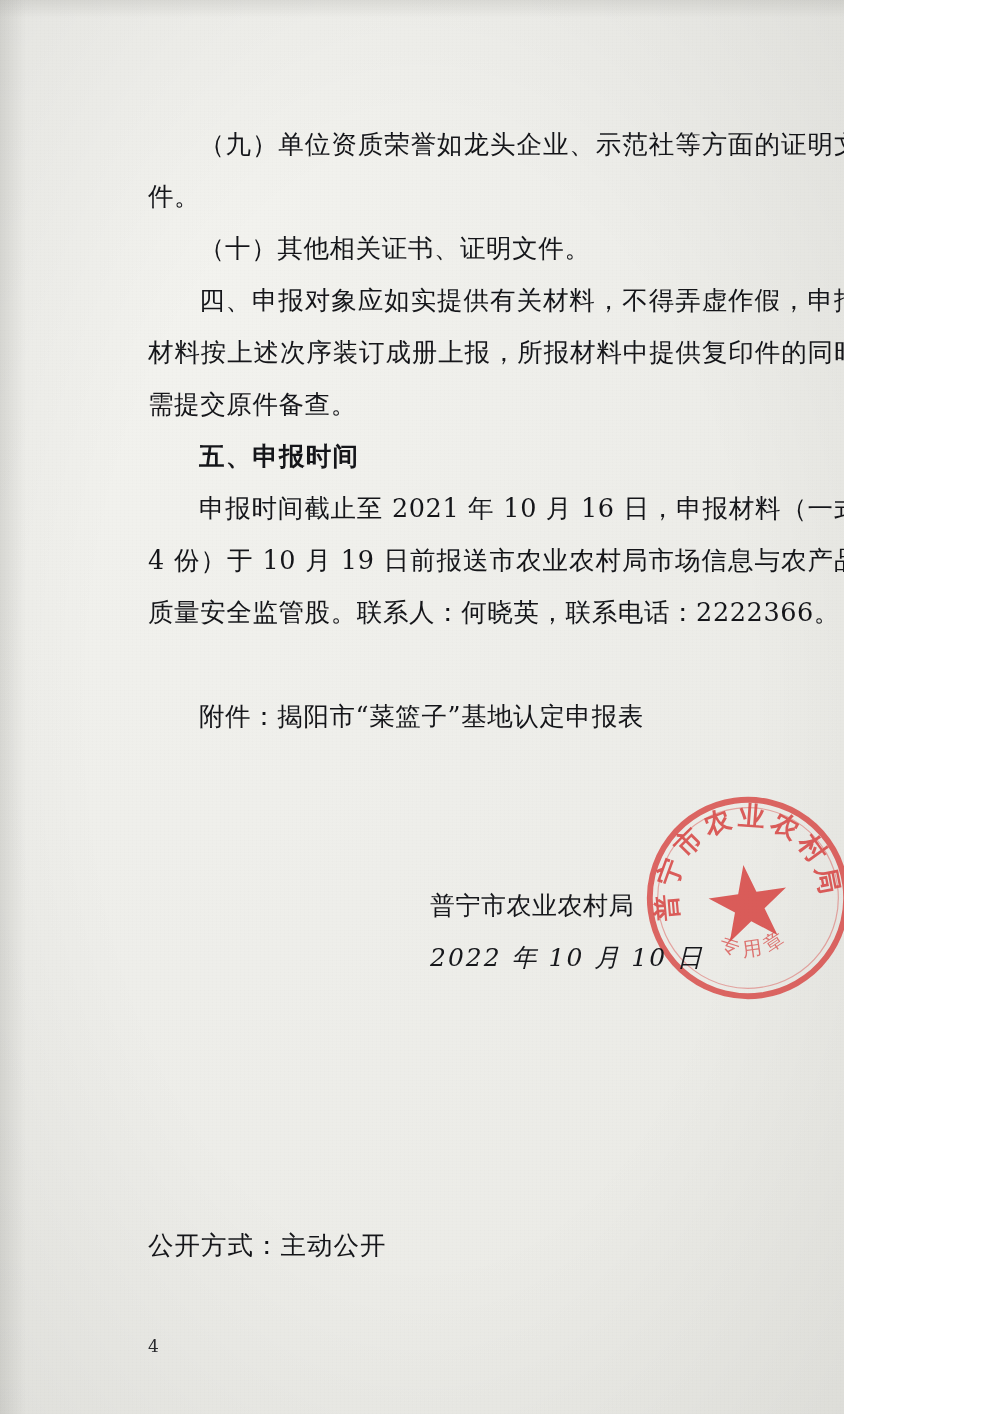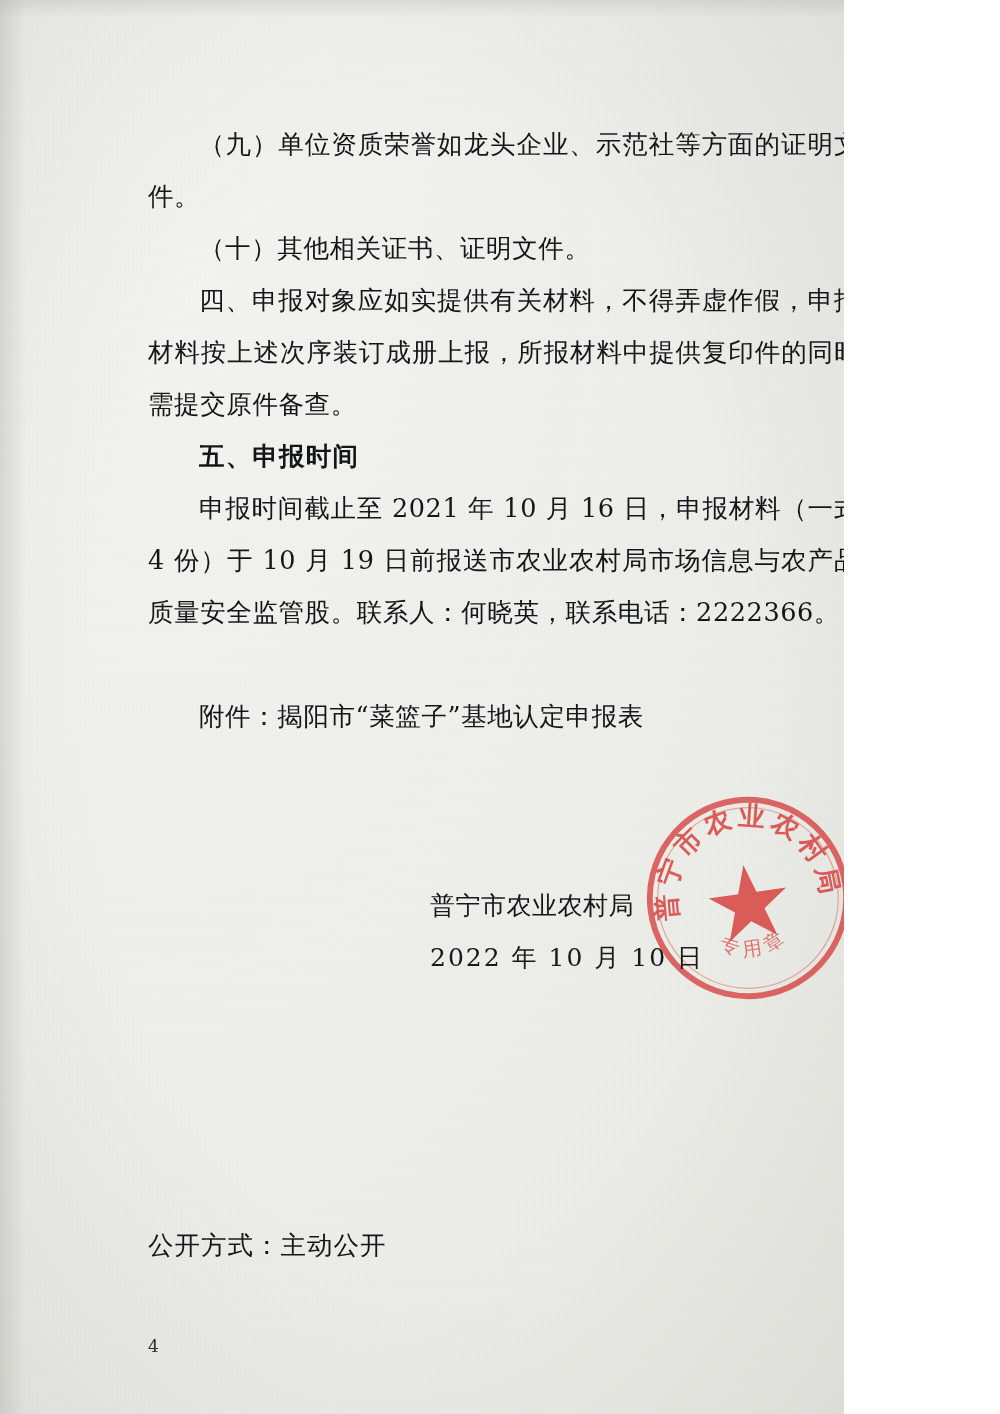--- a/index.html
+++ b/index.html
@@ -79,21 +79,21 @@
     top: 880px;
     text-align: left;
     color: #17181c;
     font-family: "DejaVu Serif", serif;
     font-size: 25px;
     line-height: 52px;
     letter-spacing: 0.5px;
     z-index: 3;
   }
   .sig-line { white-space: nowrap; }
-  .sig-date { letter-spacing: 2px; }
+  .sig-date { letter-spacing: 2px; font-style: italic; }
 
   
   .seal {
     position: absolute;
     left: 640px;
     top: 790px;
     width: 216px;
     height: 216px;
     z-index: 2;
     opacity: 0.82;

